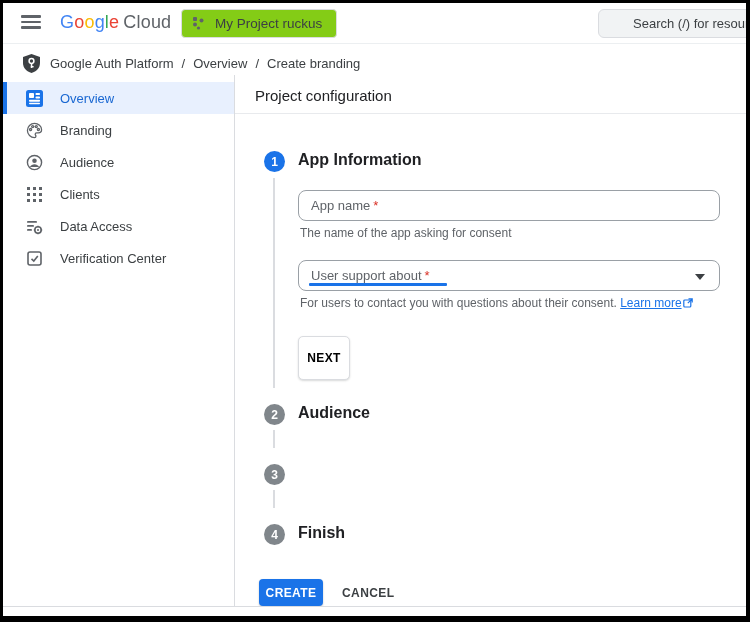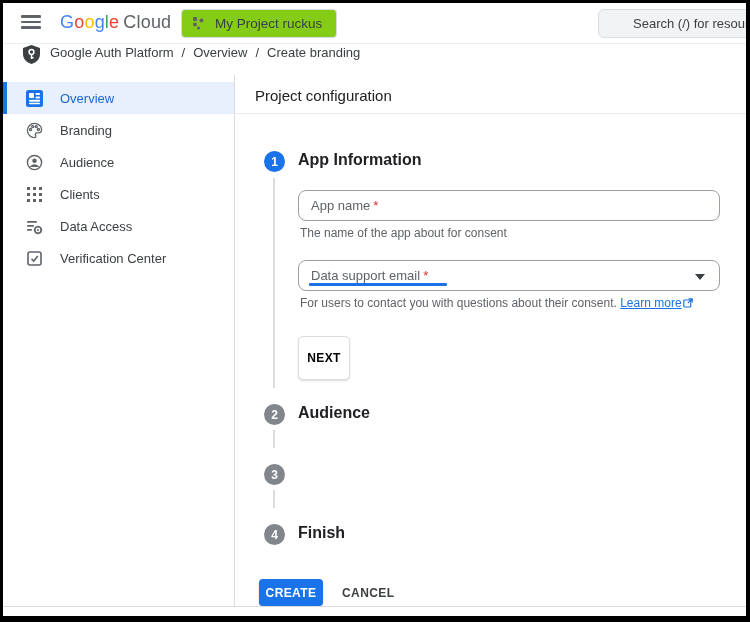--- a/index.html
+++ b/index.html
@@ -22,21 +22,21 @@
     border:1px solid #dadce0; border-radius:4px; background:#84cc16;
     display:flex; align-items:center; gap:8px; font-size:13.5px; color:#3c4043; cursor:pointer;
   }
   .search-box {
     position:absolute; left:595px; top:6px; width:172px; height:29px;
     background:#f1f3f4; border:1px solid #dadce0; border-radius:6px;
     display:flex; align-items:center; padding:0 6px 0 34px;
     font-size:13px; color:#3c4043; white-space:nowrap; overflow:hidden; cursor:text;
   }
   
-  .crumbbar { position:absolute; left:0; top:42px; width:100%; height:37px; background:#fff; border-bottom:1px solid #dadce0; display:flex; align-items:flex-start; }
+  .crumbbar { position:absolute; left:0; top:42px; width:100%; height:37px; background:#fff; border-bottom:1px solid #dadce0; display:flex; align-items:center; }
   .crumbbar .shield { margin-left:20px; margin-right:10px; display:flex; }
   .crumb { font-size:13px; color:#3c4043; }
   .crumb-sep { font-size:13px; color:#3c4043; margin:0 8px; }
   
   .body { position:absolute; left:0; top:72px; width:100%; height:531px; display:flex; overflow:hidden; }
   .sidebar { width:232px; border-right:1px solid #dadce0; padding-top:7px; background:#fff; flex:none; }
   .side-item { position:relative; height:32px; display:flex; align-items:center; cursor:pointer; }
   .side-item .s-icon { width:18px; margin-left:22px; display:flex; justify-content:center; }
   .side-item .s-label { margin-left:17px; font-size:13px; color:#3c4043; }
   .side-item.active { background:#e8f0fe; }
@@ -221,24 +221,24 @@
       <div class="title-divider"></div>
 
       <div class="step-circle active" style="left:29px; top:76px;">1</div>
       <div class="step-title" style="top:76px;">App Information</div>
       <div class="connector" style="top:103px; height:210px;"></div>
 
       <div class="field" style="top:115px;">
         <span class="field-label">App name</span>
         <span class="req">*</span>
       </div>
-      <div class="helper" style="top:151px;">The name of the app about for consent</div>
+      <div class="helper" style="top:151px;">The name of the app asking for consent</div>
 
       <div class="field" style="top:185px;">
-        <span class="field-label">Data support email</span>
+        <span class="field-label">User support about</span>
         <span class="req">*</span>
         <span class="annot-underline"></span>
         <span class="caret"></span>
       </div>
       <div class="helper" style="top:221px;">
         <span>For users to contact you with questions about their consent.</span>
         <a>Learn more</a><span class="ext-icon"><svg width="10" height="10" viewBox="0 0 10 10">
               <rect x="0.8" y="2" width="7" height="7" rx="1" fill="none" stroke="#1a73e8" stroke-width="1.2"></rect>
               <path d="M5.5 0.8 H9.2 V4.5 M9.2 0.8 L4.8 5.2" fill="none" stroke="#1a73e8" stroke-width="1.2"></path>
             </svg></span>

